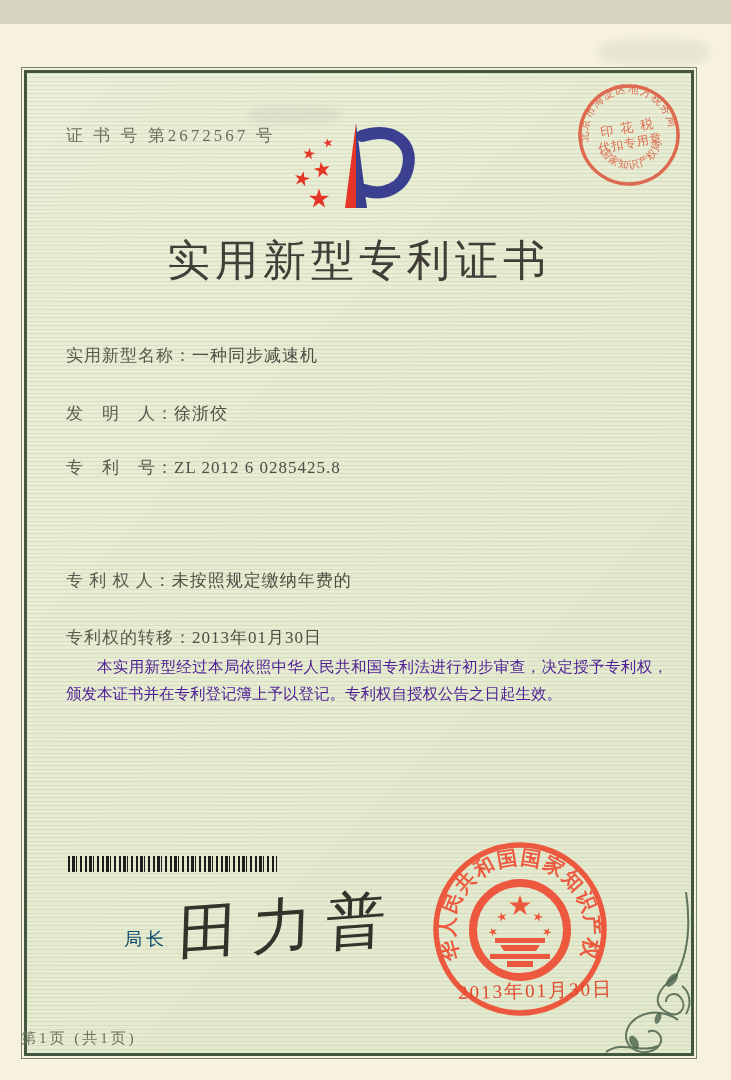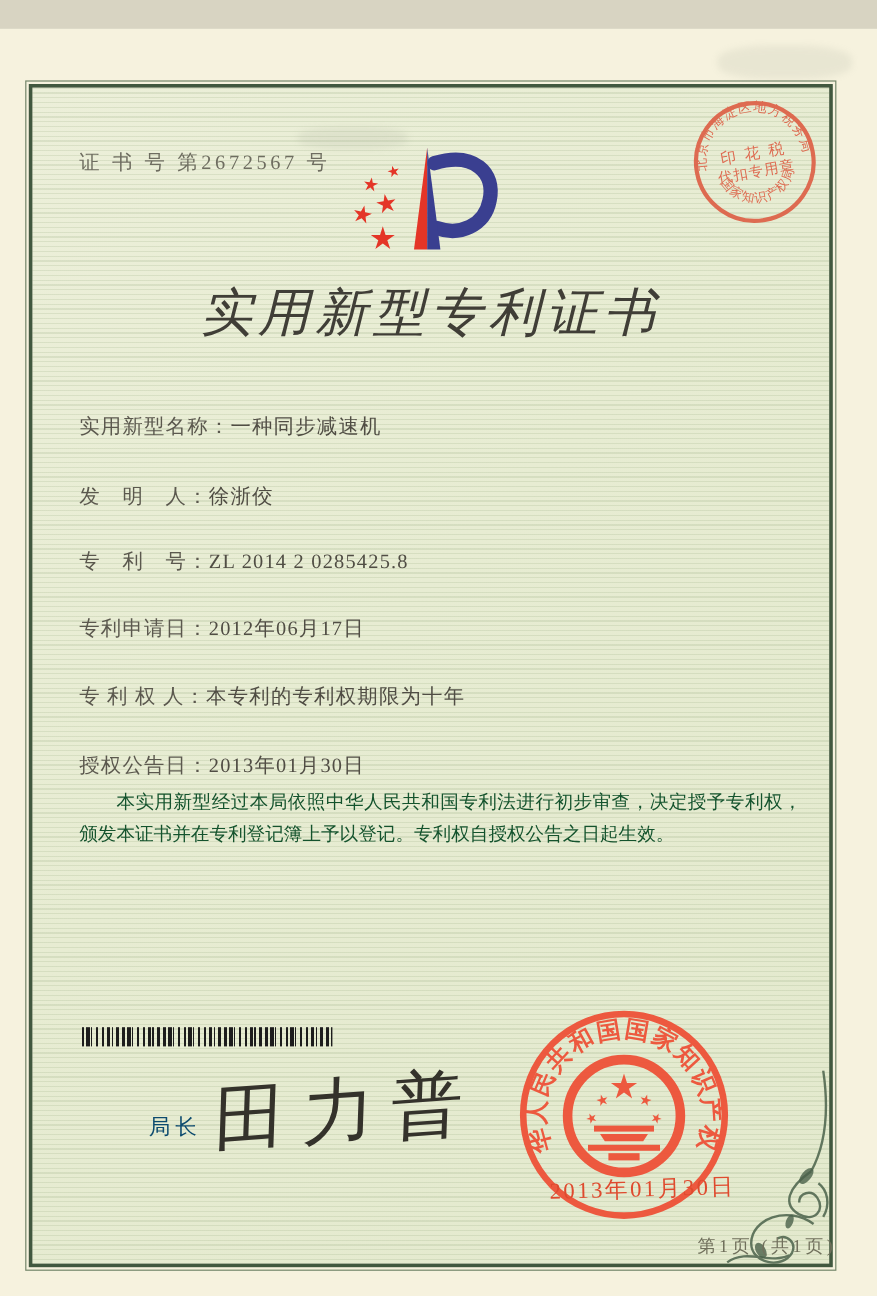--- a/index.html
+++ b/index.html
@@ -22,28 +22,28 @@
       linear-gradient(135deg,#ecefd9 0%,#e7ecd2 45%,#e3e9cd 100%);
   }
   .smudge{position:absolute;background:#9aa08e;opacity:.14;filter:blur(3px);border-radius:40%;}
   .cert-number{
     position:absolute;left:66px;top:100px;font-size:17px;letter-spacing:3px;
     color:#6e6d60;white-space:nowrap;
   }
   .logo{position:absolute;left:283px;top:96px;width:150px;height:102px;}
   .title{
     position:absolute;left:21px;top:208px;width:676px;text-align:center;
-    font-size:43px;letter-spacing:5px;color:#403e37;font-weight:500;white-space:nowrap;font-style:italic;
+    font-size:43px;letter-spacing:5px;color:#403e37;font-weight:500;white-space:nowrap;
   }
   .field{position:absolute;left:66px;font-size:17px;color:#56534a;letter-spacing:1px;white-space:nowrap;}
   .field .lbl{color:#5b584e;}
   .field .val{color:#504d44;}
   .body-text{
     position:absolute;left:66px;top:631px;width:602px;
-    font-size:15.5px;line-height:27px;color:#14532d;text-align:justify;
+    font-size:15.5px;line-height:27px;color:#4c1d95;text-align:justify;font-family:Liberation Mono, monospace;
   }
   .body-text p{margin:0;text-indent:2em;}
   .barcode{
     position:absolute;left:68px;top:832px;width:209px;height:16px;
     background:repeating-linear-gradient(90deg,
       #1d1d1d 0 2px,transparent 2px 4px,
       #1d1d1d 4px 7px,transparent 7px 8px,
       #1d1d1d 8px 9px,transparent 9px 12px,
       #1d1d1d 12px 14px,transparent 14px 17px);
   }
@@ -53,21 +53,21 @@
     letter-spacing:14px;transform:rotate(-4deg) skewX(-6deg);font-weight:500;white-space:nowrap;
   }
   .seal{position:absolute;left:429px;top:814px;width:182px;height:182px;opacity:.93;}
   .seal-date{
     position:absolute;left:458px;top:954px;font-size:19px;color:#df4a2e;
     letter-spacing:2px;transform:rotate(-1.5deg);white-space:nowrap;font-weight:500;
   }
   .stamp{position:absolute;left:576px;top:58px;width:106px;height:106px;opacity:.88;}
   .flourish{position:absolute;left:598px;top:868px;width:96px;height:168px;}
   .footer{
-    position:absolute;left:21px;top:1005px;width:676px;text-align:right;
+    position:absolute;left:21px;top:1005px;width:676px;text-align:left;
     font-size:15px;color:#70705c;letter-spacing:3px;
   }
 </style>
 </head>
 <body>
 
 <div class="page">
 
   <div class="frame">
     <div class="frame-inner"></div>
@@ -96,30 +96,27 @@
 
   <div class="title">实用新型专利证书</div>
 
   <div class="field" style="top:378px;">
     <span class="lbl">发　明　人：</span><span class="val">徐浙佼</span>
   </div>
   <div class="field" style="top:320px;">
     <span class="lbl">实用新型名称：</span><span class="val">一种同步减速机</span>
   </div>
   <div class="field" style="top:432px;">
-    <span class="lbl">专　利　号：</span><span class="val">ZL 2014 2 0285425.8</span>
-  </div>
-  <div class="field" style="top:488px;">
-    <span class="lbl">专利申请日：</span><span class="val">2012年06月17日</span>
+    <span class="lbl">专　利　号：</span><span class="val">ZL 2012 6 0285425.8</span>
   </div>
   <div class="field" style="top:545px;">
-    <span class="lbl">专 利 权 人：</span><span class="val">本专利的专利权期限为十年</span>
+    <span class="lbl">专 利 权 人：</span><span class="val">未按照规定缴纳年费的</span>
   </div>
   <div class="field" style="top:602px;">
-    <span class="lbl">授权公告日：</span><span class="val">2013年01月30日</span>
+    <span class="lbl">专利权的转移：</span><span class="val">2013年01月30日</span>
   </div>
 
   <div class="body-text">
     <p>本实用新型经过本局依照中华人民共和国专利法进行初步审查，决定授予专利权，颁发本证书并在专利登记簿上予以登记。专利权自授权公告之日起生效。</p>
   </div>
 
   <div class="barcode"></div>
 
   <div class="role">局长</div>
   <div class="signature">田力普</div>

